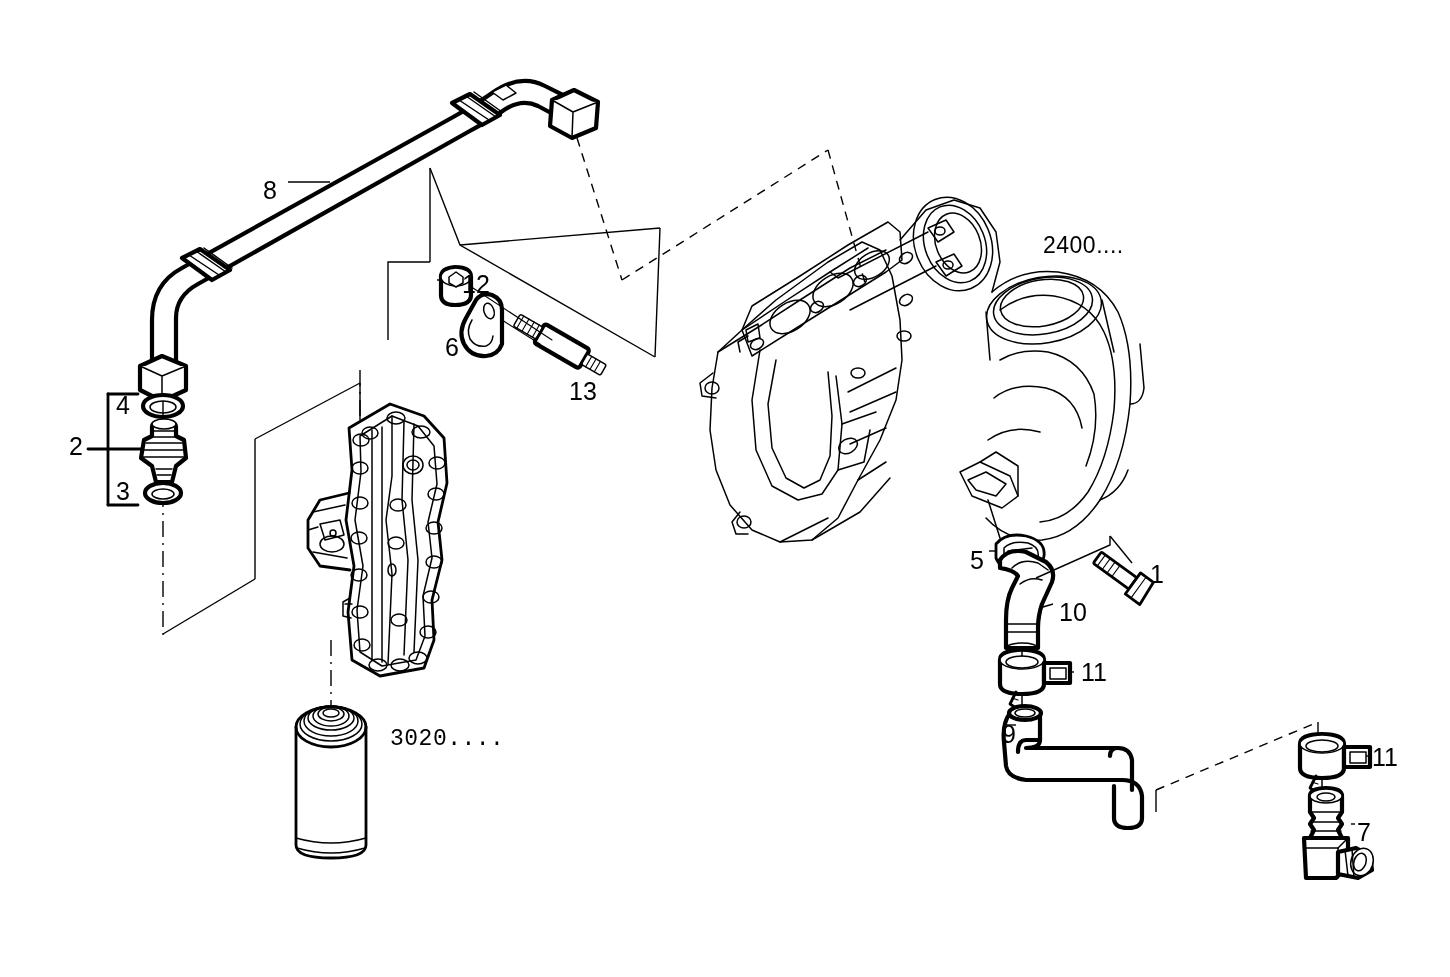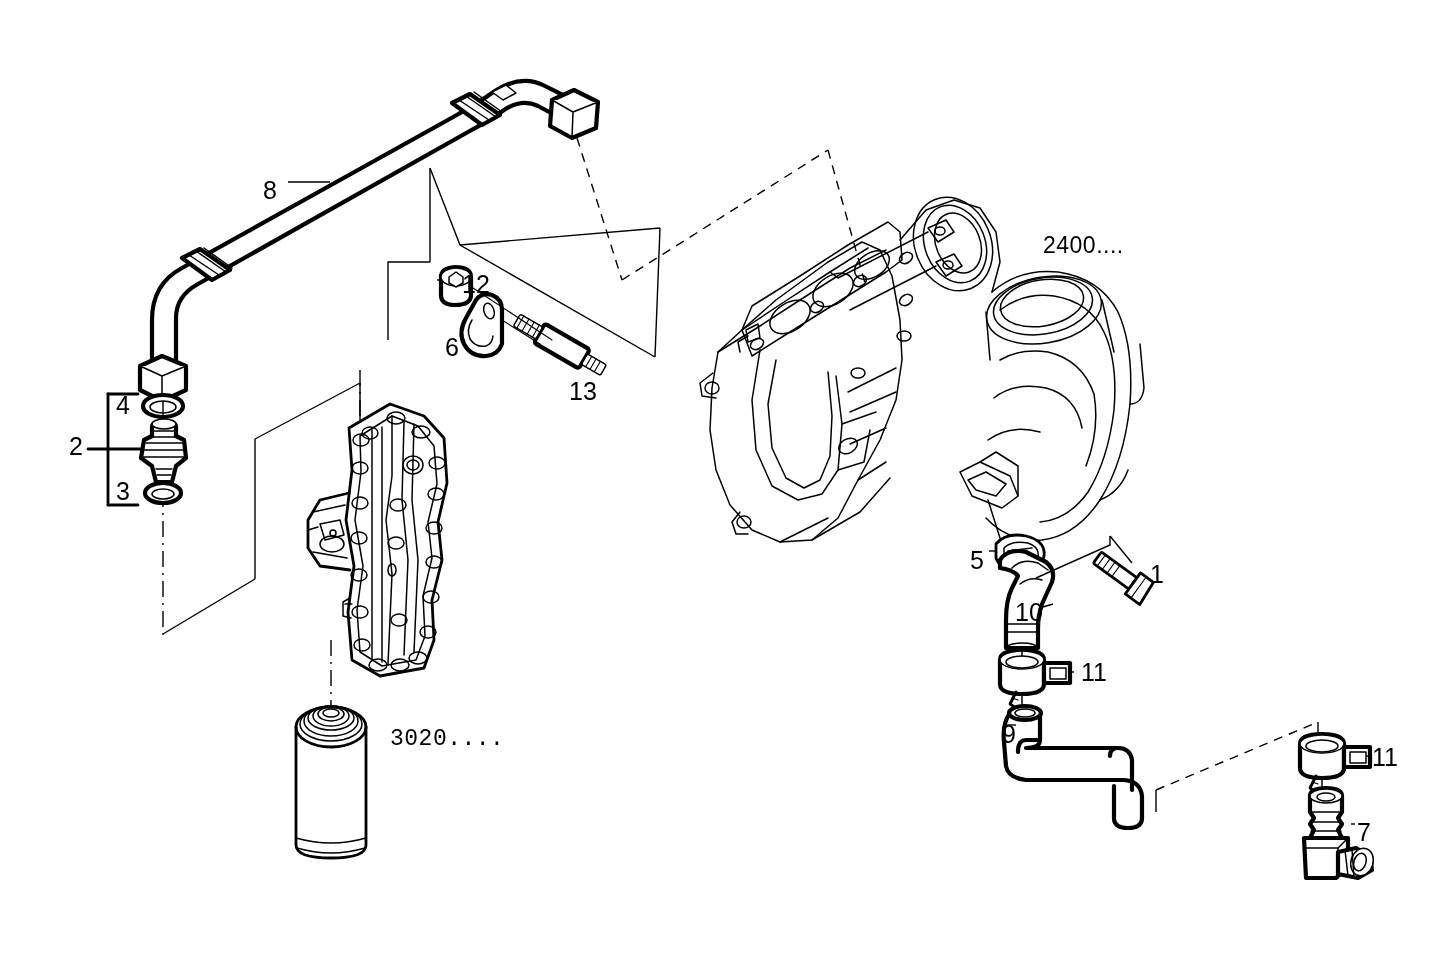--- a/index.html
+++ b/index.html
@@ -405,21 +405,21 @@
 
 <div class="callout" style="left:263px; top:178px;">8</div>
 <div class="callout" style="left:431px; top:272px;margin-left:31px;">12</div>
 <div class="callout" style="left:445px; top:335px;">6</div>
 <div class="callout" style="left:569px; top:379px;">13</div>
 <div class="callout" style="left:116px; top:393px;">4</div>
 <div class="callout" style="left:69px;  top:434px;">2</div>
 <div class="callout" style="left:116px; top:479px;">3</div>
 <div class="callout" style="left:970px; top:548px;">5</div>
 <div class="callout" style="left:1150px;top:562px;">1</div>
-<div class="callout" style="left:1015px;top:600px;text-align:center;">10</div>
+<div class="callout" style="left:1059px;top:600px;text-align:center;">10</div>
 <div class="callout" style="left:1081px;top:660px;">11</div>
 <div class="callout" style="left:1002px;top:722px;">9</div>
 <div class="callout" style="left:1372px;top:745px;">11</div>
 <div class="callout" style="left:1357px;top:820px;">7</div>
 
 <div class="grouplabel" style="left:1043px; top:232px;">2400....</div>
 <div class="grouplabel" style="left:390px;  top:726px;font-family:Liberation Mono, monospace;">3020....</div>
 
 </div>
 

